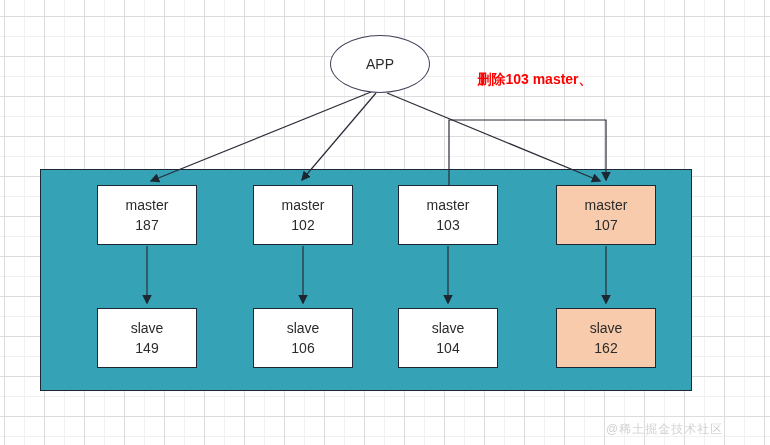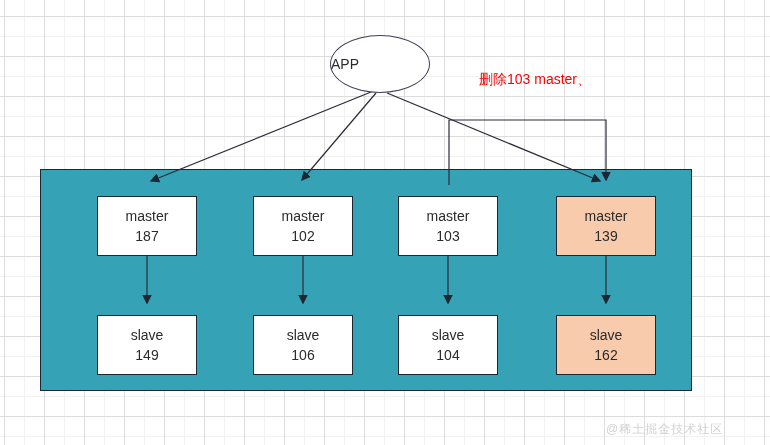--- a/index.html
+++ b/index.html
@@ -20,32 +20,32 @@
     background:#35a3b5;border:1.5px solid #1c2733;box-sizing:border-box;
   }
   .arrow-layer{position:absolute;left:0;top:0;width:770px;height:445px;pointer-events:none;}
   .node{
     position:absolute;width:100px;height:60px;box-sizing:border-box;
     background:#ffffff;border:1.3px solid #1c2733;
     display:flex;flex-direction:column;align-items:center;justify-content:center;
     font-size:14px;color:#2b2b2b;line-height:1.45;
   }
   .node.highlight{background:#f8cbad;}
-  .row-masters .node{top:185px;margin-top:11px;}
-  .row-slaves .node{top:315px;}
+  .row-masters .node{top:185px;}
+  .row-slaves .node{top:308px;}
   .app-ellipse{
     position:absolute;left:330px;top:35px;width:100px;height:58px;
     background:#ffffff;border:1.5px solid #403f58;border-radius:50%;
-    display:flex;align-items:center;justify-content:flex-start;
+    display:flex;align-items:center;justify-content:center;
     font-size:14px;color:#2b2b2b;box-sizing:border-box;
   }
   .annotation{
     position:absolute;left:445px;top:69px;width:180px;
     text-align:center;font-size:14px;line-height:1.55;color:#fd0000;
-    font-weight:400;
+    font-weight:700;
   }
   .watermark{
     position:absolute;left:606px;top:421px;width:160px;
     font-size:12px;color:#d2d2d2;letter-spacing:1px;white-space:nowrap;
   }
 </style>
 </head>
 <body>
 
 <div class="cluster-rect"></div>
@@ -74,21 +74,21 @@
   <div class="node" style="left:253px;">
     <span>master</span>
     <span>102</span>
   </div>
   <div class="node" style="left:398px;">
     <span>master</span>
     <span>103</span>
   </div>
   <div class="node highlight" style="left:556px;">
     <span>master</span>
-    <span>139</span>
+    <span>107</span>
   </div>
 </div>
 
 <div class="row-slaves">
   <div class="node" style="left:97px;">
     <span>slave</span>
     <span>149</span>
   </div>
   <div class="node" style="left:253px;">
     <span>slave</span>

